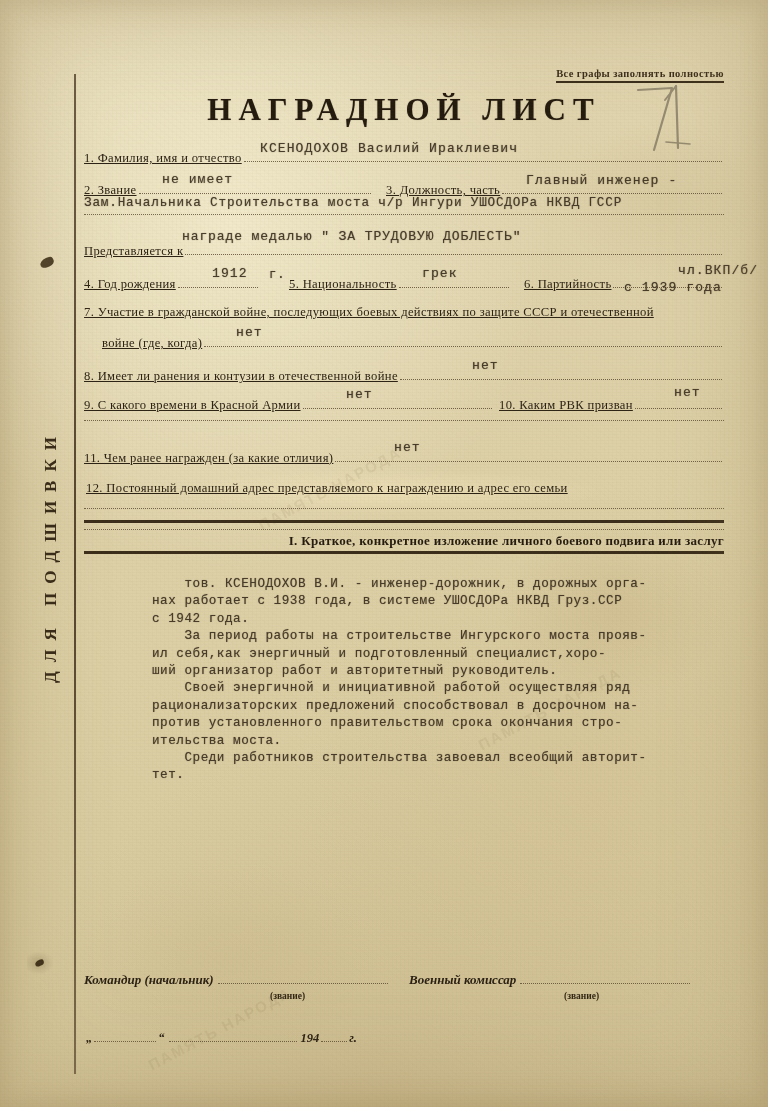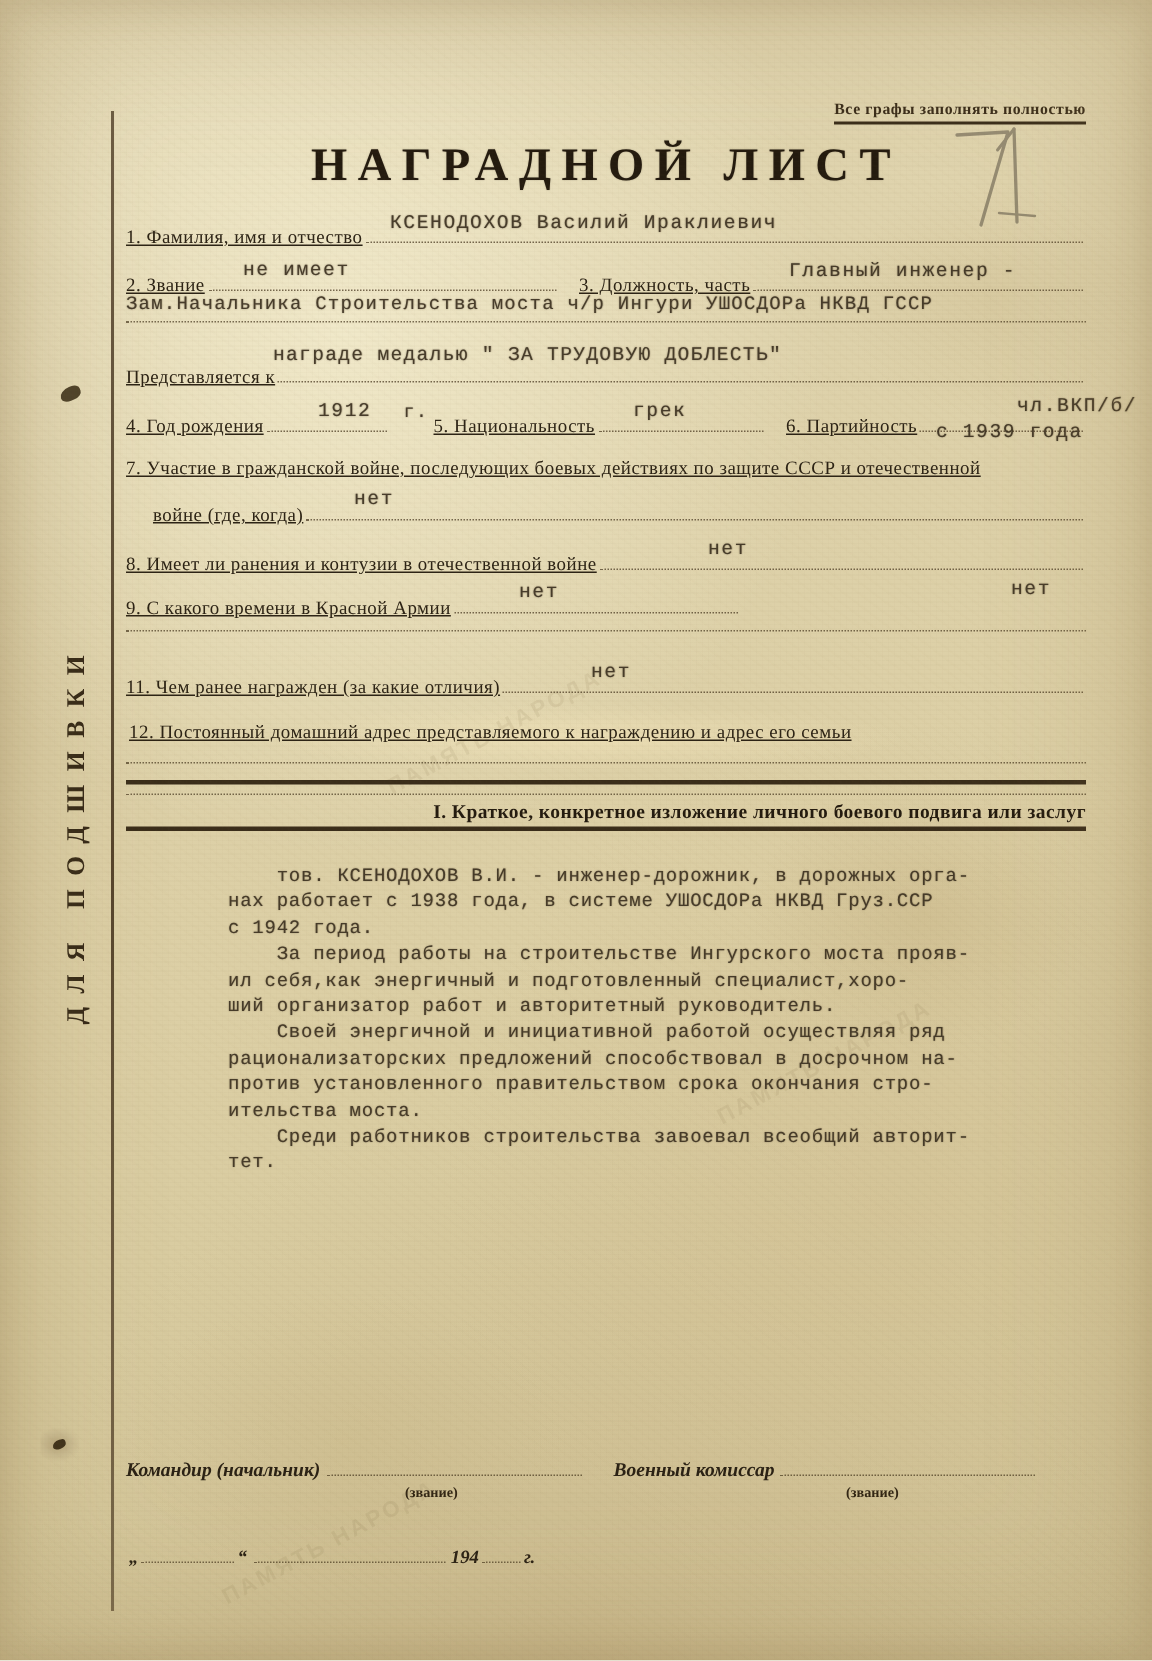--- a/index.html
+++ b/index.html
@@ -352,20 +352,24 @@
       <span class="dots"></span>
     </div>
     <div class="tw" style="left:388px;top:358px;">нет</div>
 
     <div class="row" style="top:397px; width:410px;">
       <span class="lbl">9. С какого времени в Красной Армии</span>
       <span class="dots"></span>
     </div>
     <div class="tw" style="left:262px;top:387px;">нет</div>
 
+    <div class="row" style="top:397px; left:415px;">
+      <span class="lbl">10. Каким РВК призван</span>
+      <span class="dots"></span>
+    </div>
     <div class="tw" style="left:590px;top:385px;">нет</div>
 
     <div class="dotrule" style="top:420px;"></div>
 
     <div class="row" style="top:450px;">
       <span class="lbl">11. Чем ранее награжден (за какие отличия)</span>
       <span class="dots"></span>
     </div>
     <div class="tw" style="left:310px;top:440px;">нет</div>
 

